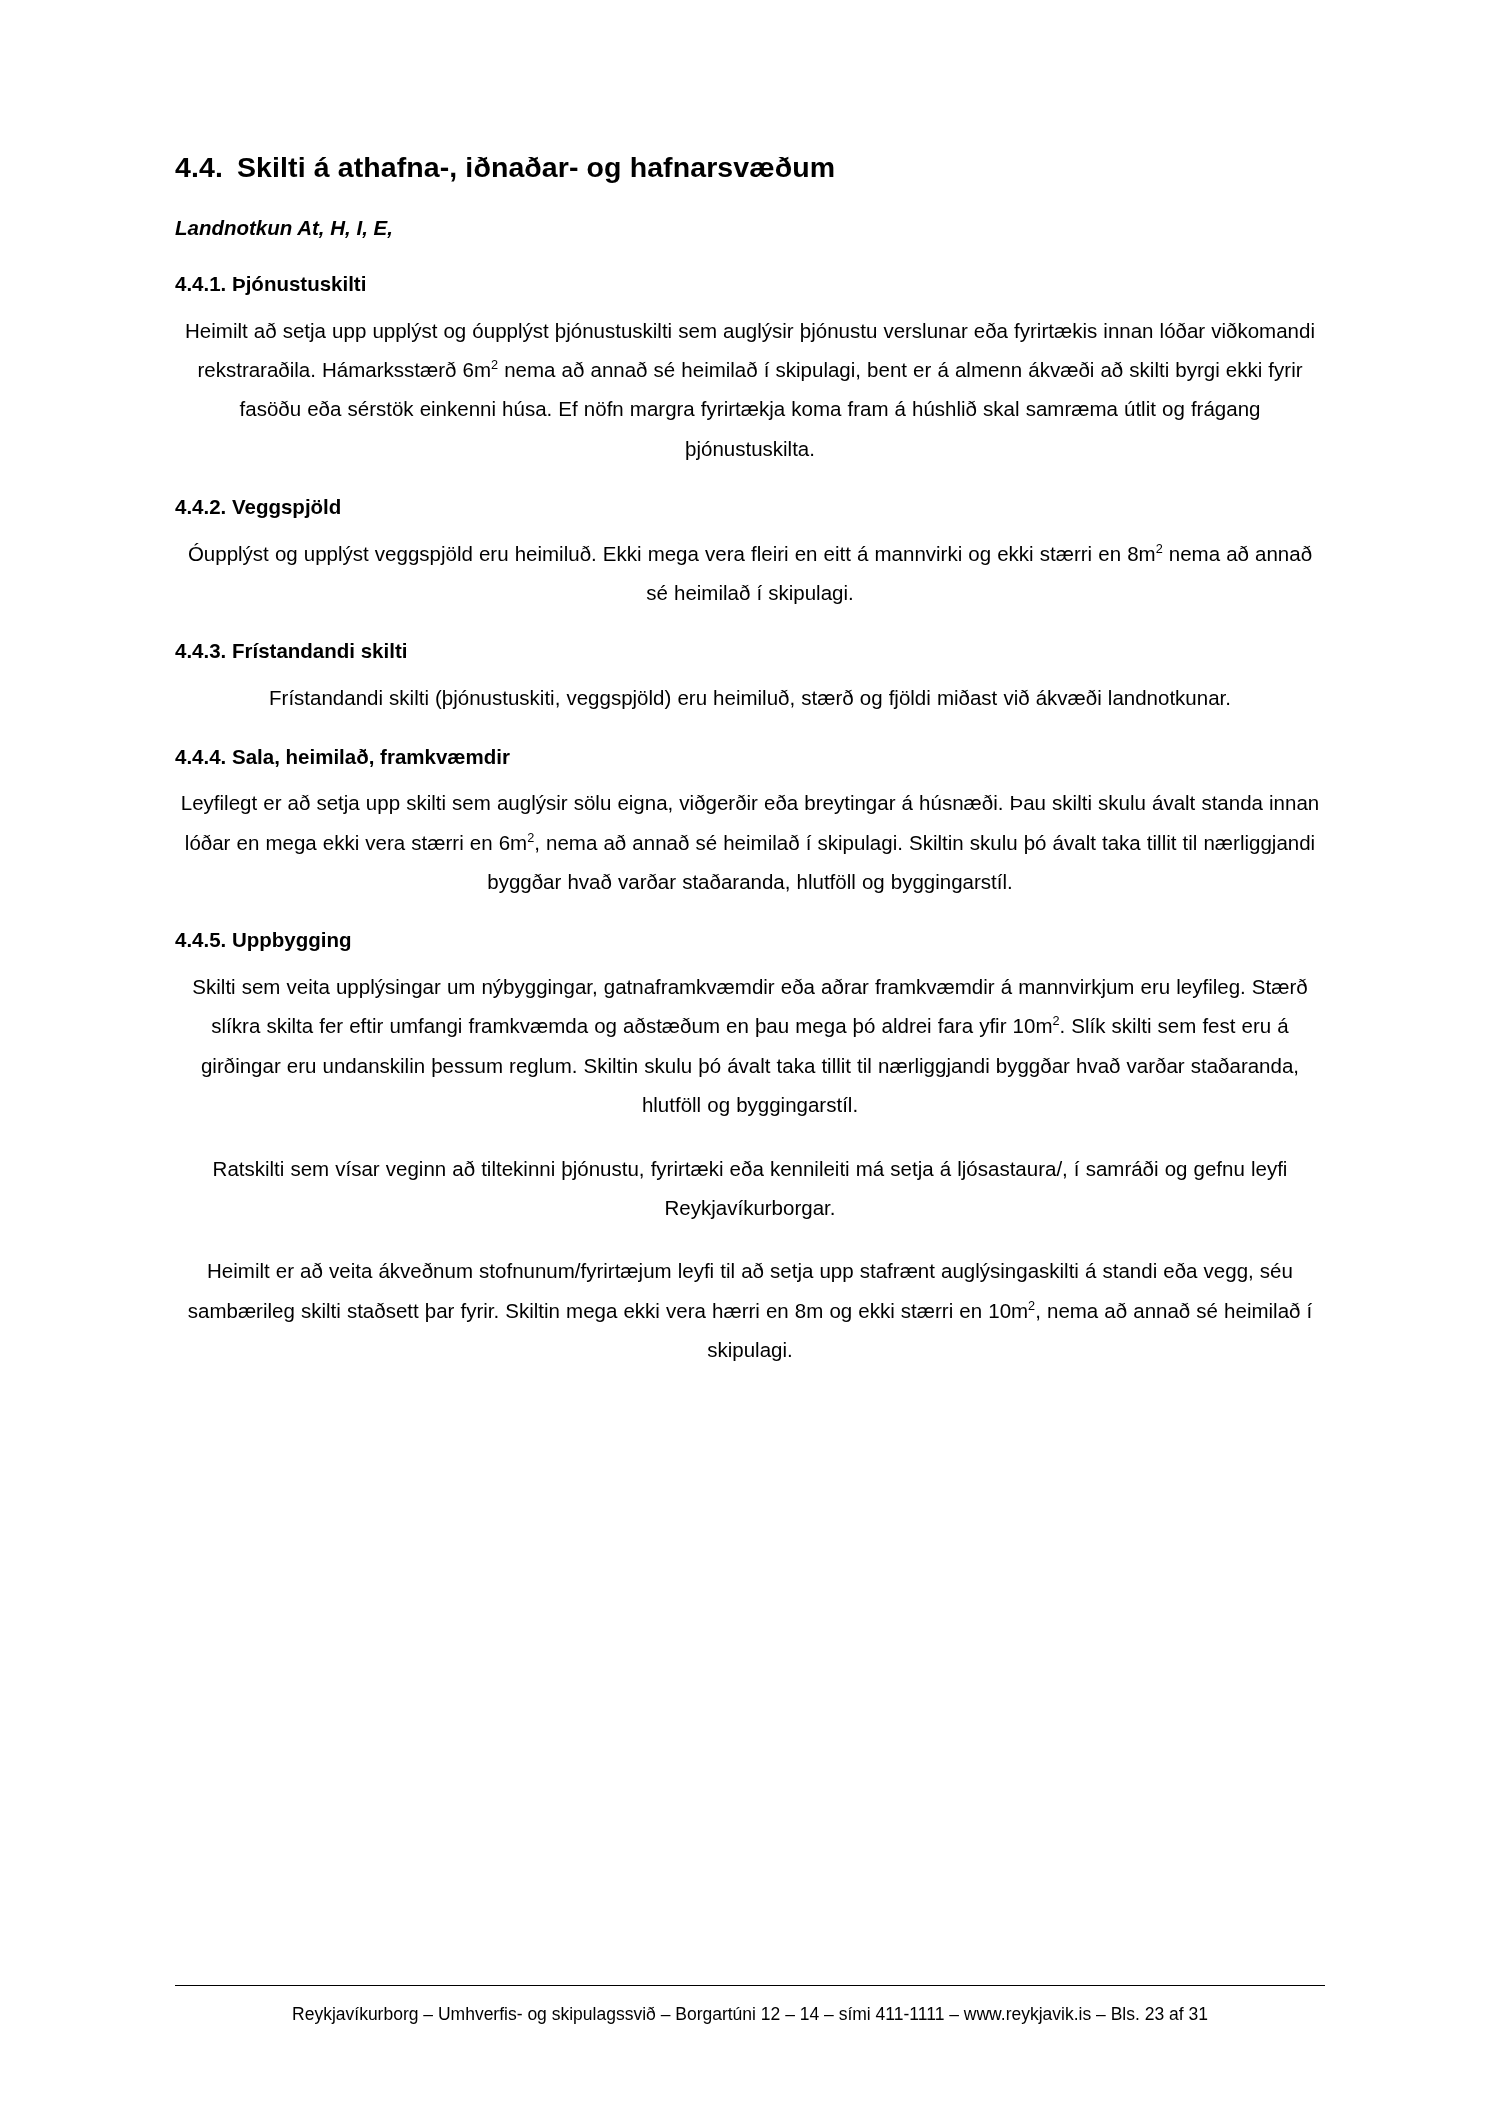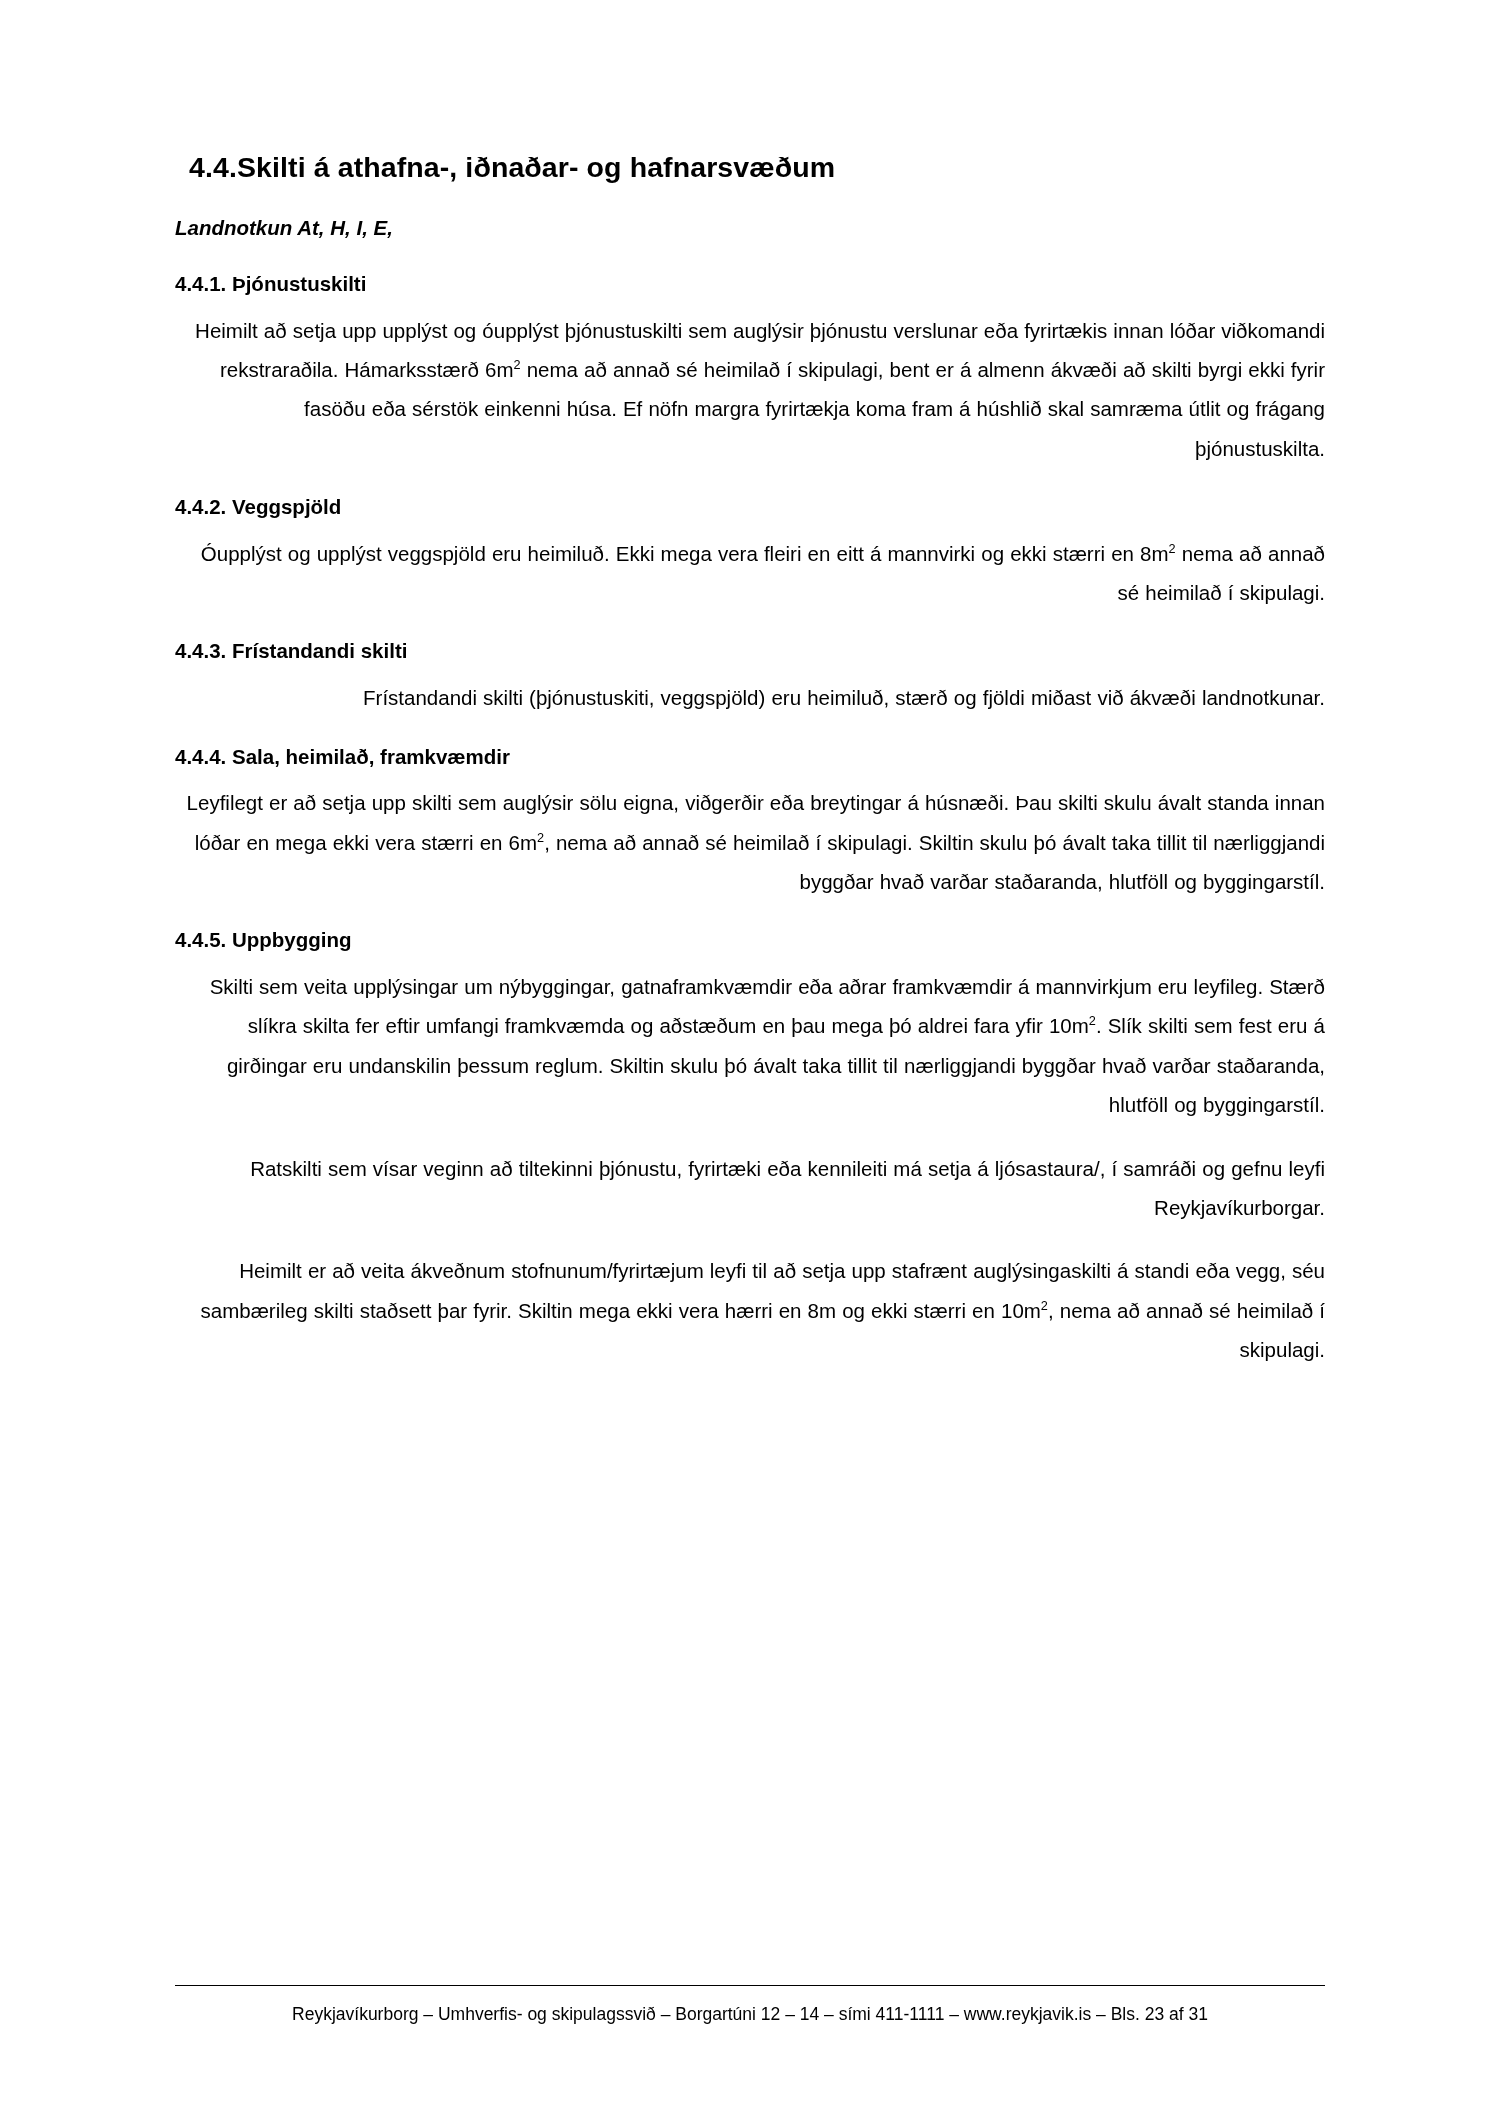--- a/index.html
+++ b/index.html
@@ -28,40 +28,39 @@
   h1.section-title {
     font-size: 28.5px;
     font-weight: bold;
     letter-spacing: 0.1px;
     margin: 0 0 30px 0;
     line-height: 1.2;
   }
   h1.section-title .num {
     display: inline-block;
     min-width: 62px;
-    text-align: right;
   }
   .landnotkun {
     font-size: 20.5px;
     font-style: italic;
     margin: 0 0 26px 0;
     line-height: 1.4;
     font-weight: bold;
   }
   h2.sub-title {
     font-size: 20.5px;
     font-weight: bold;
     margin: 0 0 12px 0;
     line-height: 1.45;
   }
   p.body-text {
     font-size: 20.5px;
     line-height: 1.92;
     margin: 0 0 24px 0;
-    text-align: right;
+    text-align: center;
     word-spacing: 0.4px;
   }
   sup {
     font-size: 0.62em;
     vertical-align: super;
     line-height: 0;
   }
   .footer {
     position: absolute;
     left: 175px;

